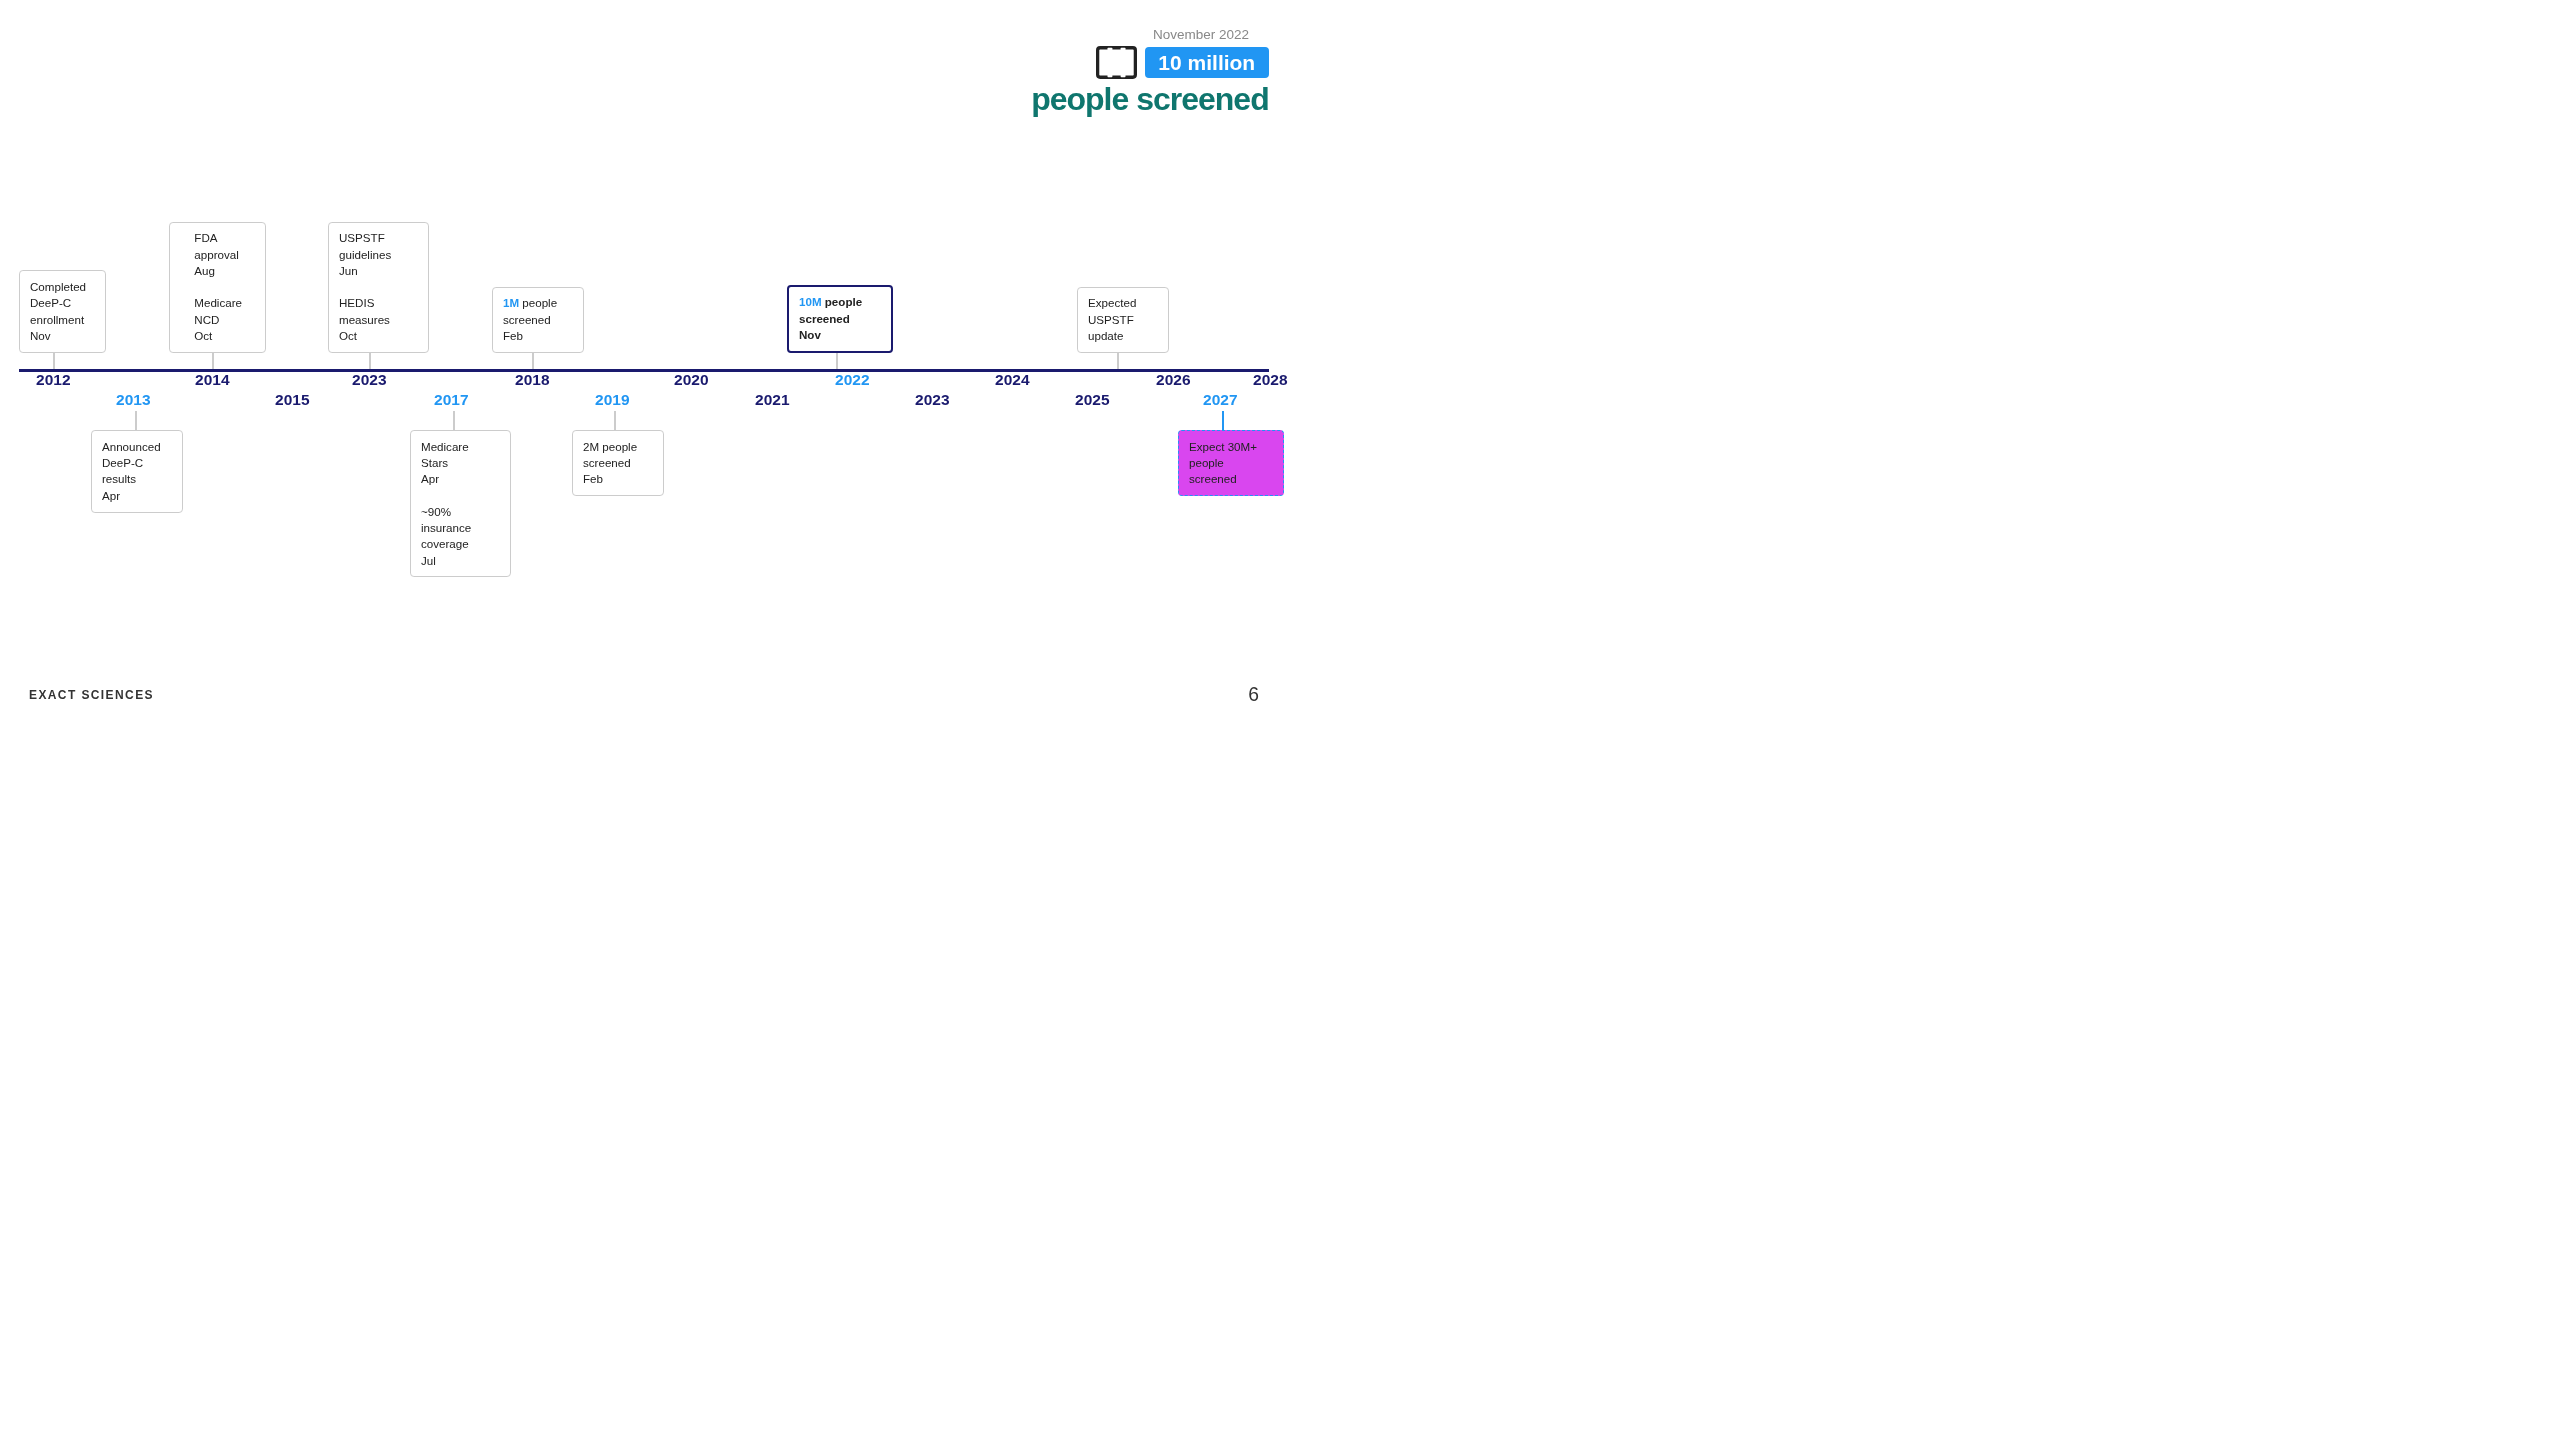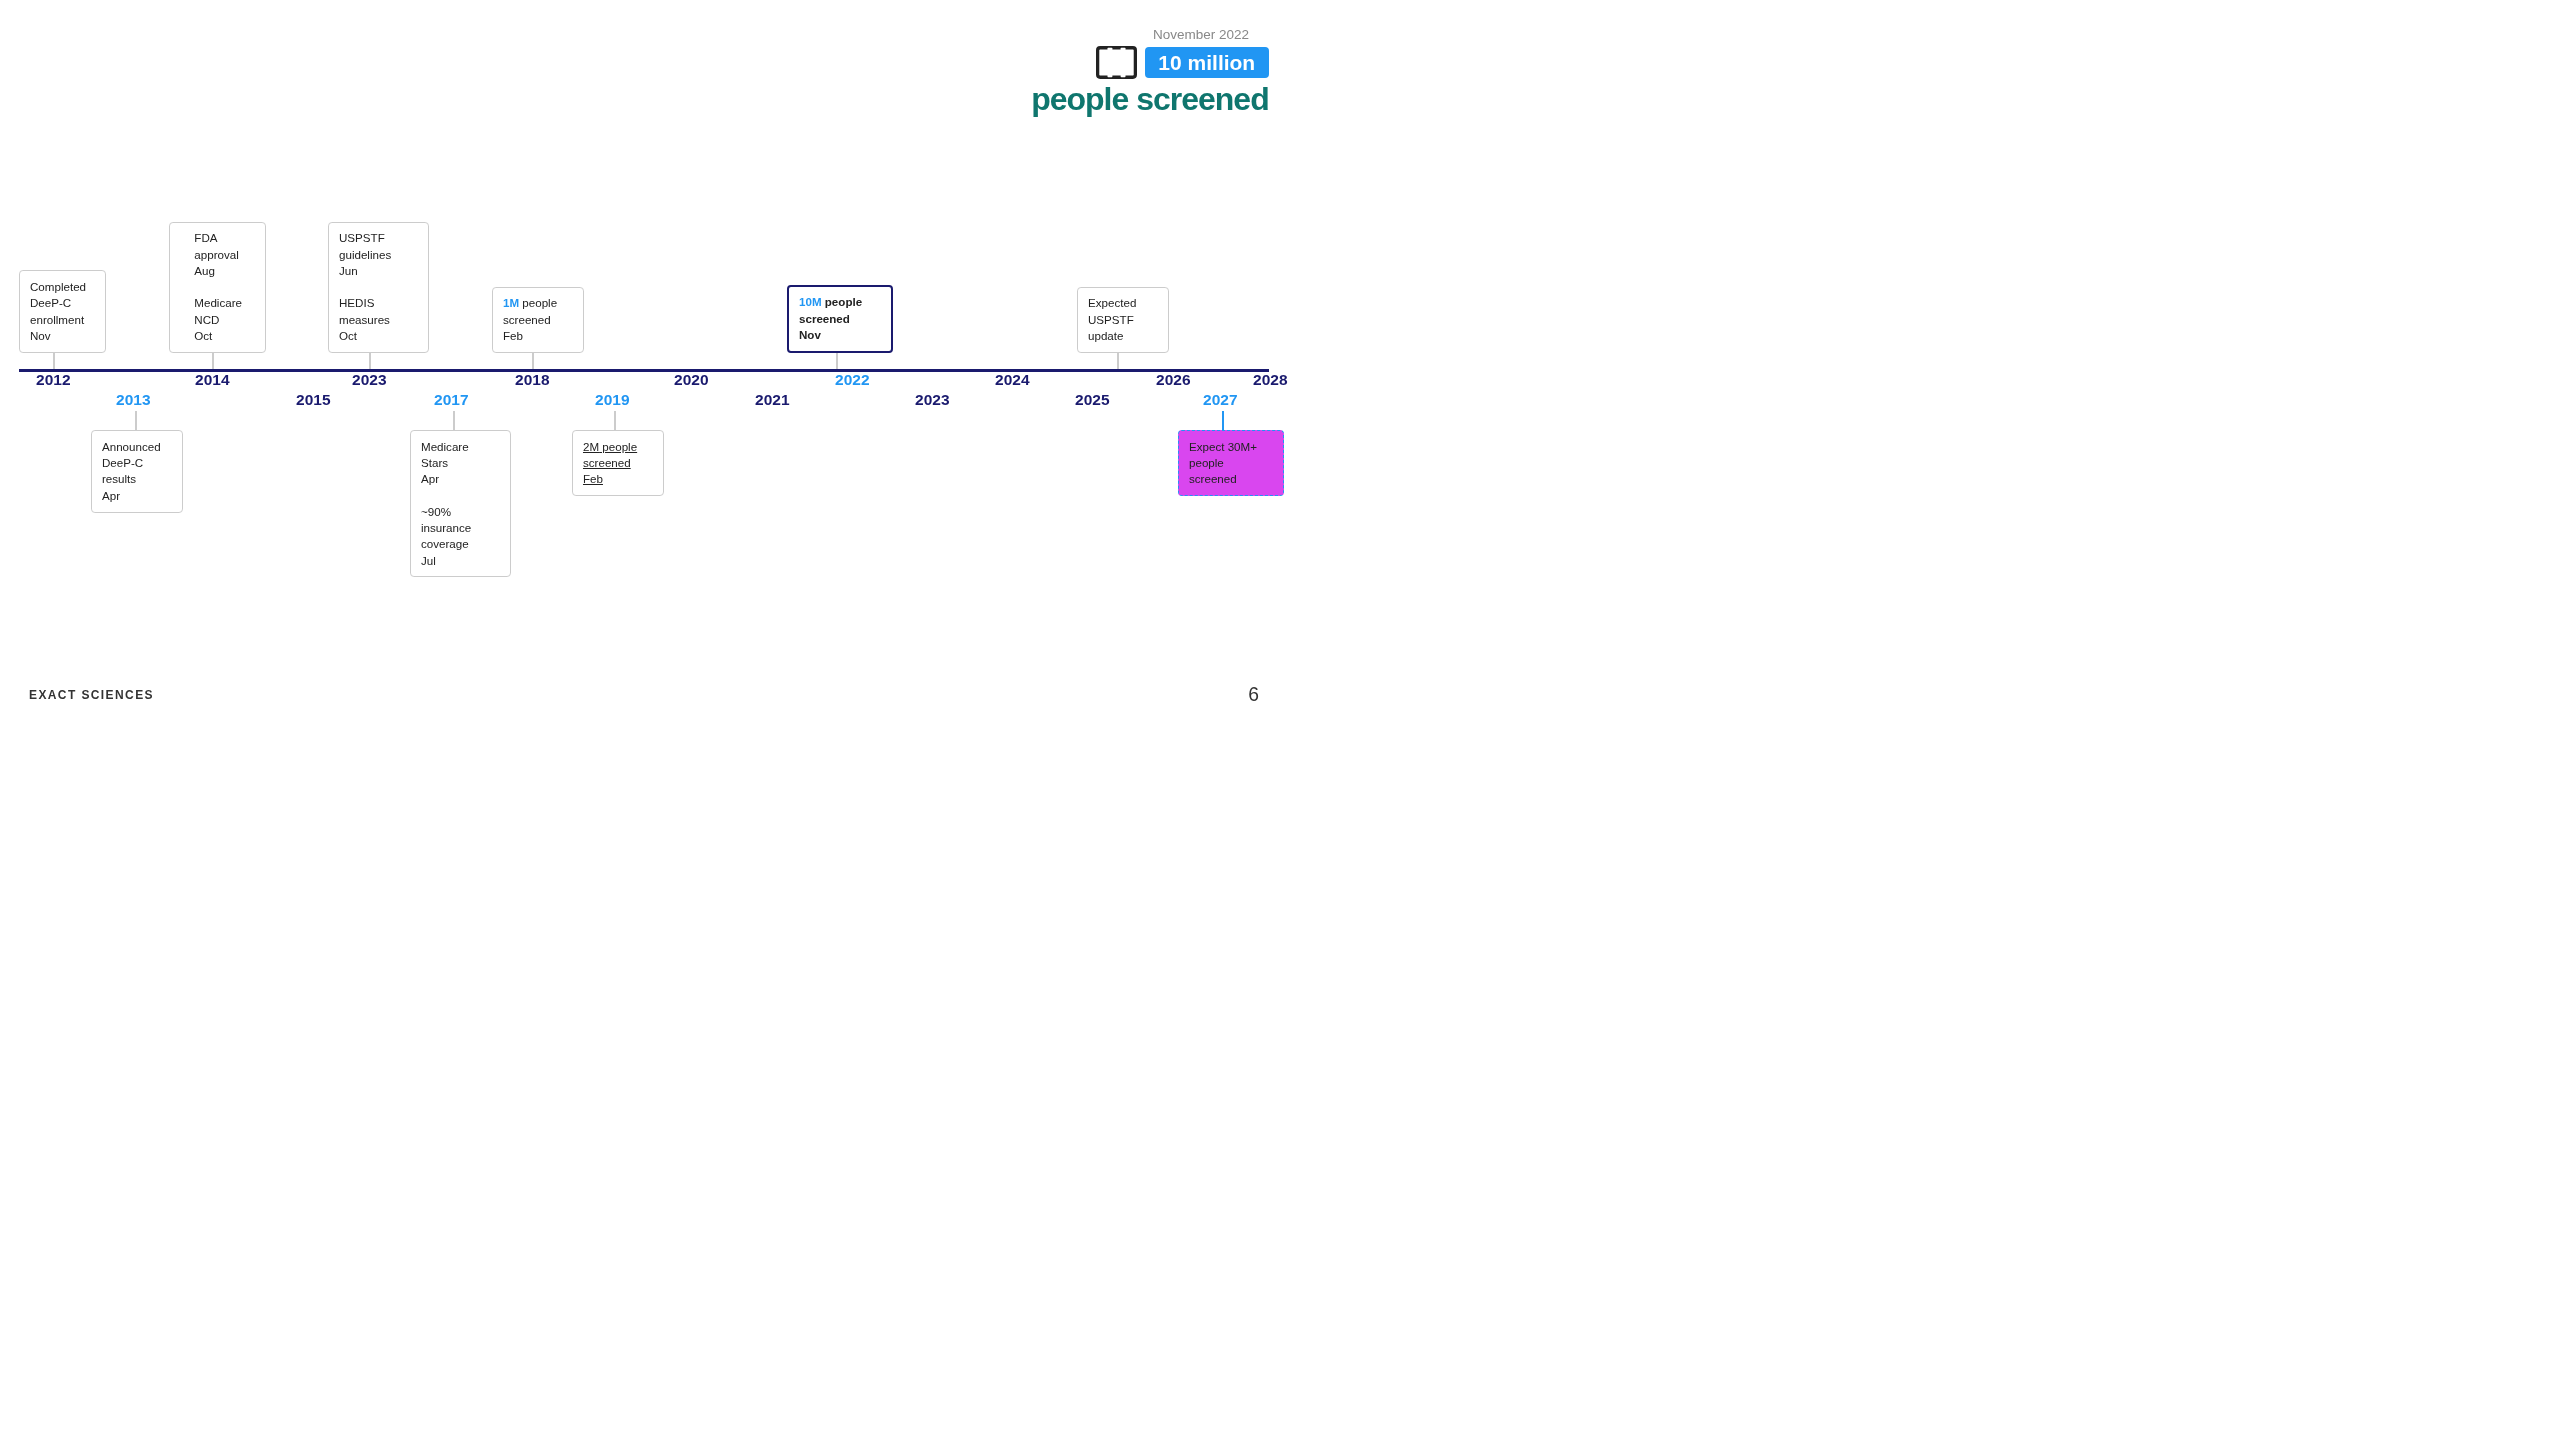--- a/index.html
+++ b/index.html
@@ -224,21 +224,21 @@
     <div class="year-marker" style="bottom:-17.4px; left:1154px;">2026</div>
 
     <div class="year-marker" style="bottom:-17.4px; left:1251px;">2028</div>
 
   </div>
 
   <div style="position:relative; height:251px; margin-top:19.3px;">
 
     <div class="year-marker blue-accent" style="top:0; left:114px;">2013</div>
 
-    <div class="year-marker" style="top:0; left:273px;margin-left:21px;">2015</div>
+    <div class="year-marker" style="top:0; left:273px;">2015</div>
 
     <div class="year-marker blue-accent" style="top:0; left:432px;">2017</div>
 
     <div class="year-marker blue-accent" style="top:0; left:593px;">2019</div>
 
     <div class="year-marker" style="top:0; left:753px;">2021</div>
 
     <div class="year-marker" style="top:0; left:913px;">2023</div>
 
     <div class="year-marker" style="top:0; left:1073px;">2025</div>
@@ -249,21 +249,21 @@
     <div class="card-below" style="left:72px; width:92px; top:39px;">
       <span>Announced<br>DeeP-C<br>results<br>Apr</span>
     </div>
 
     <div class="connector" style="left:434px; top:19.3px; height:19.3px;"></div>
     <div class="card-below" style="left:391px; width:101px; top:39px;">
       <span>Medicare<br>Stars<br>Apr<br><br>~90%<br>insurance<br>coverage<br>Jul</span>
     </div>
 
     <div class="connector" style="left:595px; top:19.3px; height:19.3px;"></div>
-    <div class="card-below" style="left:553px; width:92px; top:39px;text-decoration:underline;">
+    <div class="card-below" style="left:553px; width:92px; top:39px;">
       <span><span class="highlight-blue">2M</span> people<br>screened<br>Feb</span>
     </div>
 
     <div class="connector" style="left:1203px; top:19.3px; height:19.3px; background:#2196F3;"></div>
     <div class="card-below dashed-blue" style="left:1159px; width:106px; top:39px;">
       <span>Expect <span class="highlight-blue">30M+</span><br>people<br>screened</span>
     </div>
 
   </div>
 

